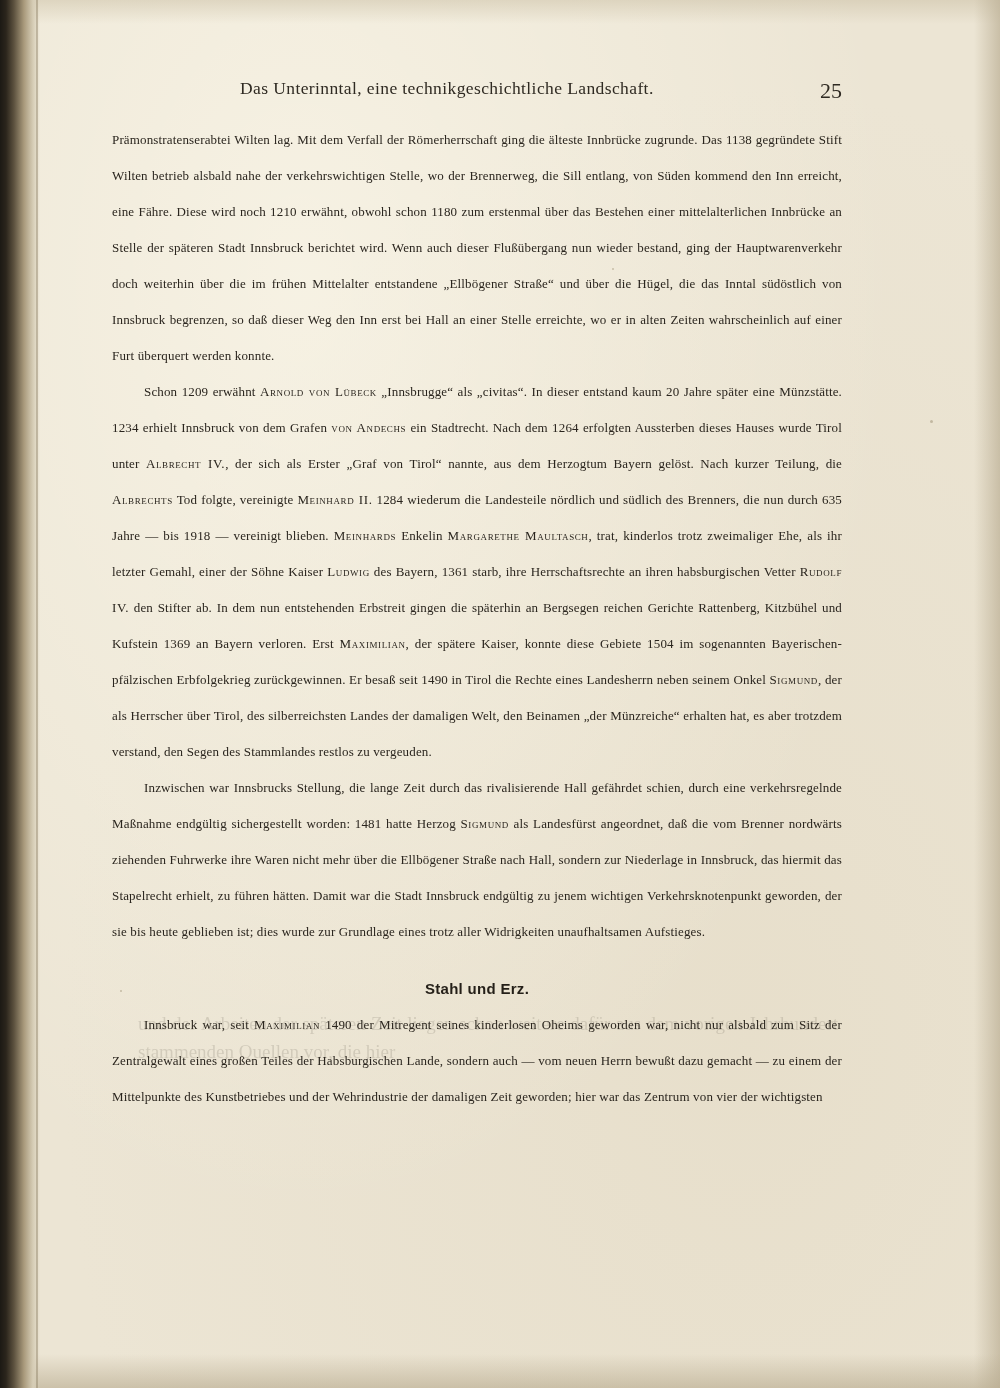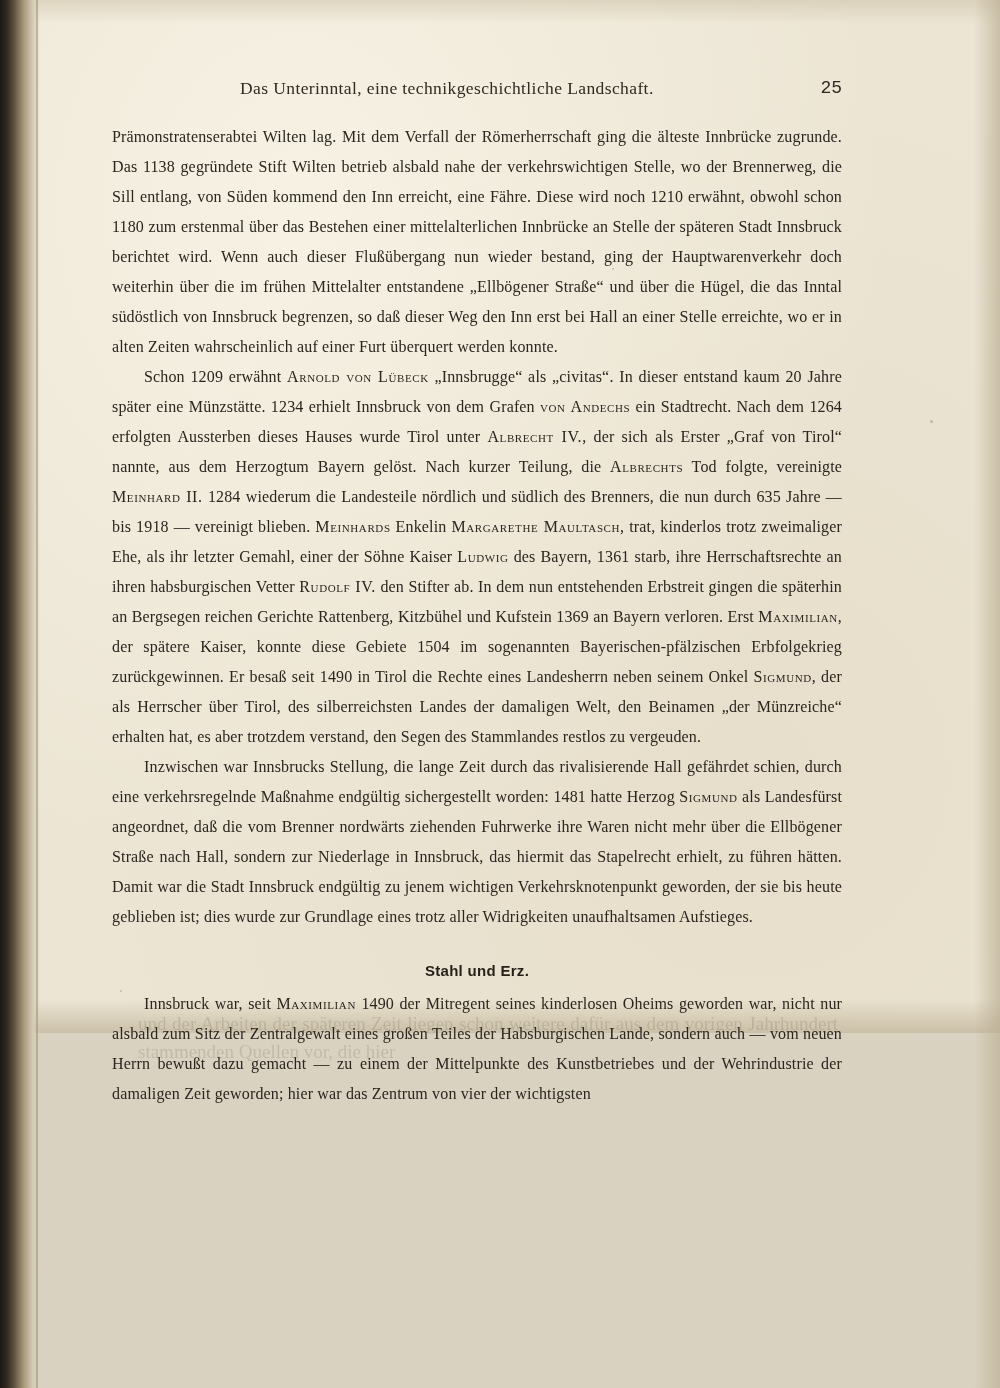--- a/index.html
+++ b/index.html
@@ -11,21 +11,21 @@
     height: 1388px;
     background: #d9d2c0;
     font-family: "Liberation Serif", serif;
     overflow: hidden;
   }
   .page {
     position: absolute;
     left: 0;
     top: 0;
     width: 1000px;
-    height: 1033px;
+    height: 1388px;
     background: #ece5d4;
     background-image:
       radial-gradient(ellipse at 30% 20%, rgba(255,252,240,0.55), rgba(255,252,240,0) 60%),
       radial-gradient(ellipse at 75% 75%, rgba(225,215,192,0.45), rgba(225,215,192,0) 65%);
   }
   
   .binding-shadow {
     position: absolute;
     left: 0;
     top: 0;
@@ -84,28 +84,27 @@
     top: 0;
     font-size: 17.5px;
     letter-spacing: 0.4px;
     color: #2f2a22;
     white-space: nowrap;
   }
   .runhead-page {
     position: absolute;
     right: 0;
     top: 0;
-    font-size: 18px;
+    font-size: 22px;
     color: #2f2a22;
-    font-family: Liberation Mono, monospace;
   }
   p {
     margin: 0;
-    font-size: 16px;
-    line-height: 30px;
+    font-size: 13px;
+    line-height: 36px;
     color: #2a251e;
     text-align: justify;
     text-justify: inter-word;
     hyphens: manual;
     letter-spacing: 0.15px;
   }
   p.indent {
     text-indent: 32px;
   }
   .sc {

